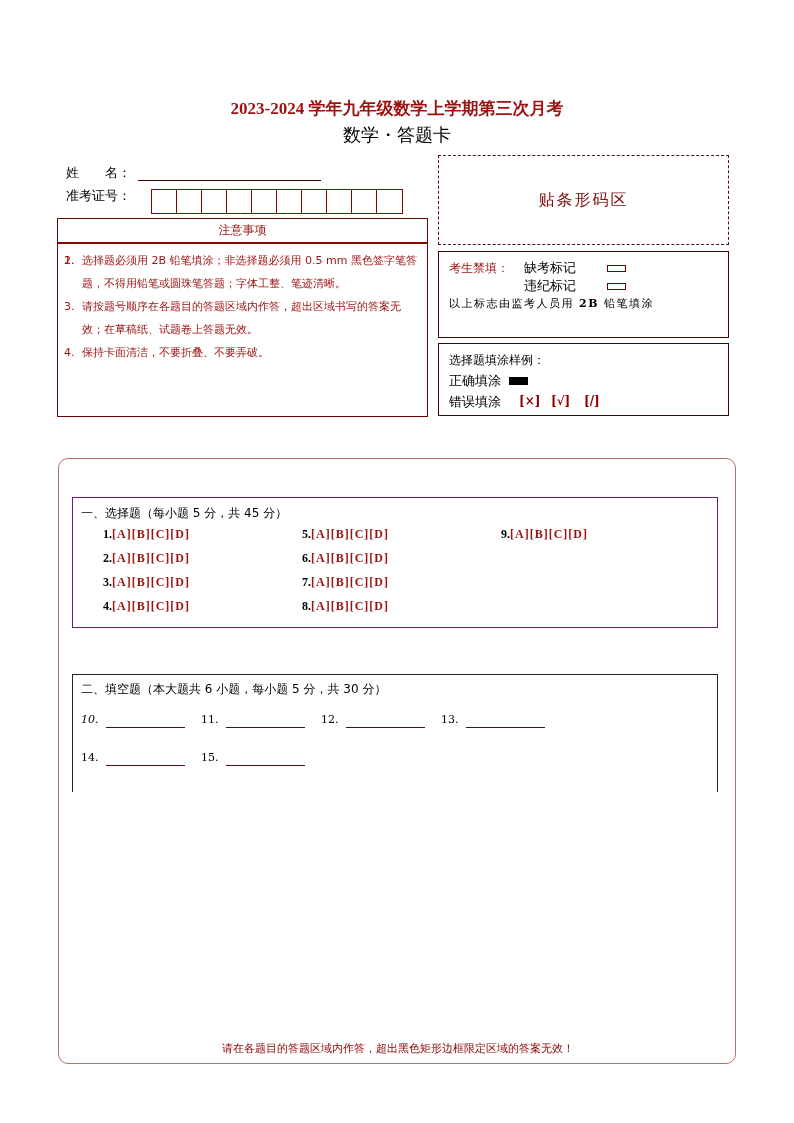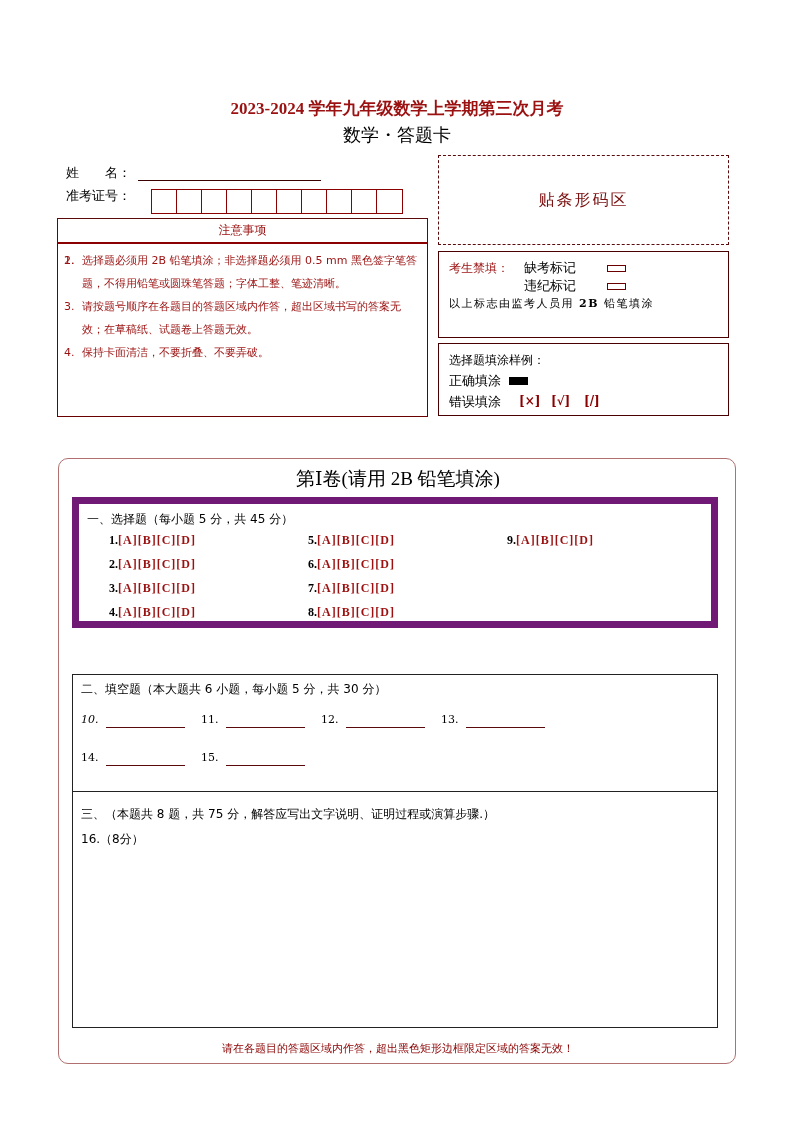--- a/index.html
+++ b/index.html
@@ -81,21 +81,21 @@
       left: 58px; top: 458px; width: 678px; height: 606px;
       border: 1px solid #b07070; border-radius: 10px;
     }
     .section1-title {
       left: 0; width: 678px; top: 7px; text-align: center;
       font-family: "Liberation Serif", "DejaVu Serif", serif; font-size: 19px; color: #000;
     }
 
     .choice-box {
       left: 13px; top: 38px; width: 646px; height: 131px;
-      border: 7px solid #701a75;
+      border: 1px solid #701a75;
     }
     .choice-heading { left: 8px; top: 7px; font-family: "DejaVu Sans", sans-serif; font-size: 12px; color: #000; }
     .choice-item { font-family: "Liberation Serif", "DejaVu Serif", serif; font-size: 12px; font-weight: bold; white-space: nowrap; }
     .choice-num { color: #000; }
     .choice-opt { color: #9b1010; letter-spacing: 1px; }
 
     .section2-title {
       left: 0; width: 678px; top: 182px; text-align: center;
       font-family: "Liberation Serif", "DejaVu Serif", serif; font-size: 19px; font-weight: bold; color: #000;
     }
@@ -178,21 +178,20 @@
   <div class="abs sample-title">选择题填涂样例：</div>
   <div class="abs sample-correct">正确填涂</div>
   <div class="abs sample-fill"></div>
   <div class="abs sample-wrong">错误填涂</div>
   <div class="abs wrong-mark wm1">[×]</div>
   <div class="abs wrong-mark wm2">[√]</div>
   <div class="abs wrong-mark wm3">[/]</div>
 </div>
 
 <div class="abs main-frame">
-  <div class="abs section1-title">第Ⅰ卷(请用 2B 铅笔填涂)</div>
 
   <div class="abs choice-box">
     <div class="abs choice-heading">一、选择题（每小题 5 分，共 45 分）</div>
 
     <div class="abs choice-item" style="left:30px; top:29px;">
       <span class="choice-num">1.</span><span class="choice-opt">[A][B][C][D]</span>
     </div>
     <div class="abs choice-item" style="left:30px; top:53px;">
       <span class="choice-num">2.</span><span class="choice-opt">[A][B][C][D]</span>
     </div>
@@ -237,19 +236,15 @@
     <div class="abs fill-item" style="left:368px; top:38px;">13.</div>
     <div class="abs fill-line" style="left:393px; top:52px;"></div>
 
     <div class="abs fill-item" style="left:8px; top:76px;">14.</div>
     <div class="abs fill-line" style="left:33px; top:90px;"></div>
 
     <div class="abs fill-item" style="left:128px; top:76px;">15.</div>
     <div class="abs fill-line" style="left:153px; top:90px;"></div>
   </div>
 
-  <div class="abs solve-box">
-    <div class="abs solve-heading">三、（本题共 8 题，共 75 分，解答应写出文字说明、证明过程或演算步骤.）</div>
-    <div class="abs solve-q16">16.（8分）</div>
-  </div>
 
   <div class="abs footer-note">请在各题目的答题区域内作答，超出黑色矩形边框限定区域的答案无效！</div>
 </div>
 
 </body></html>

